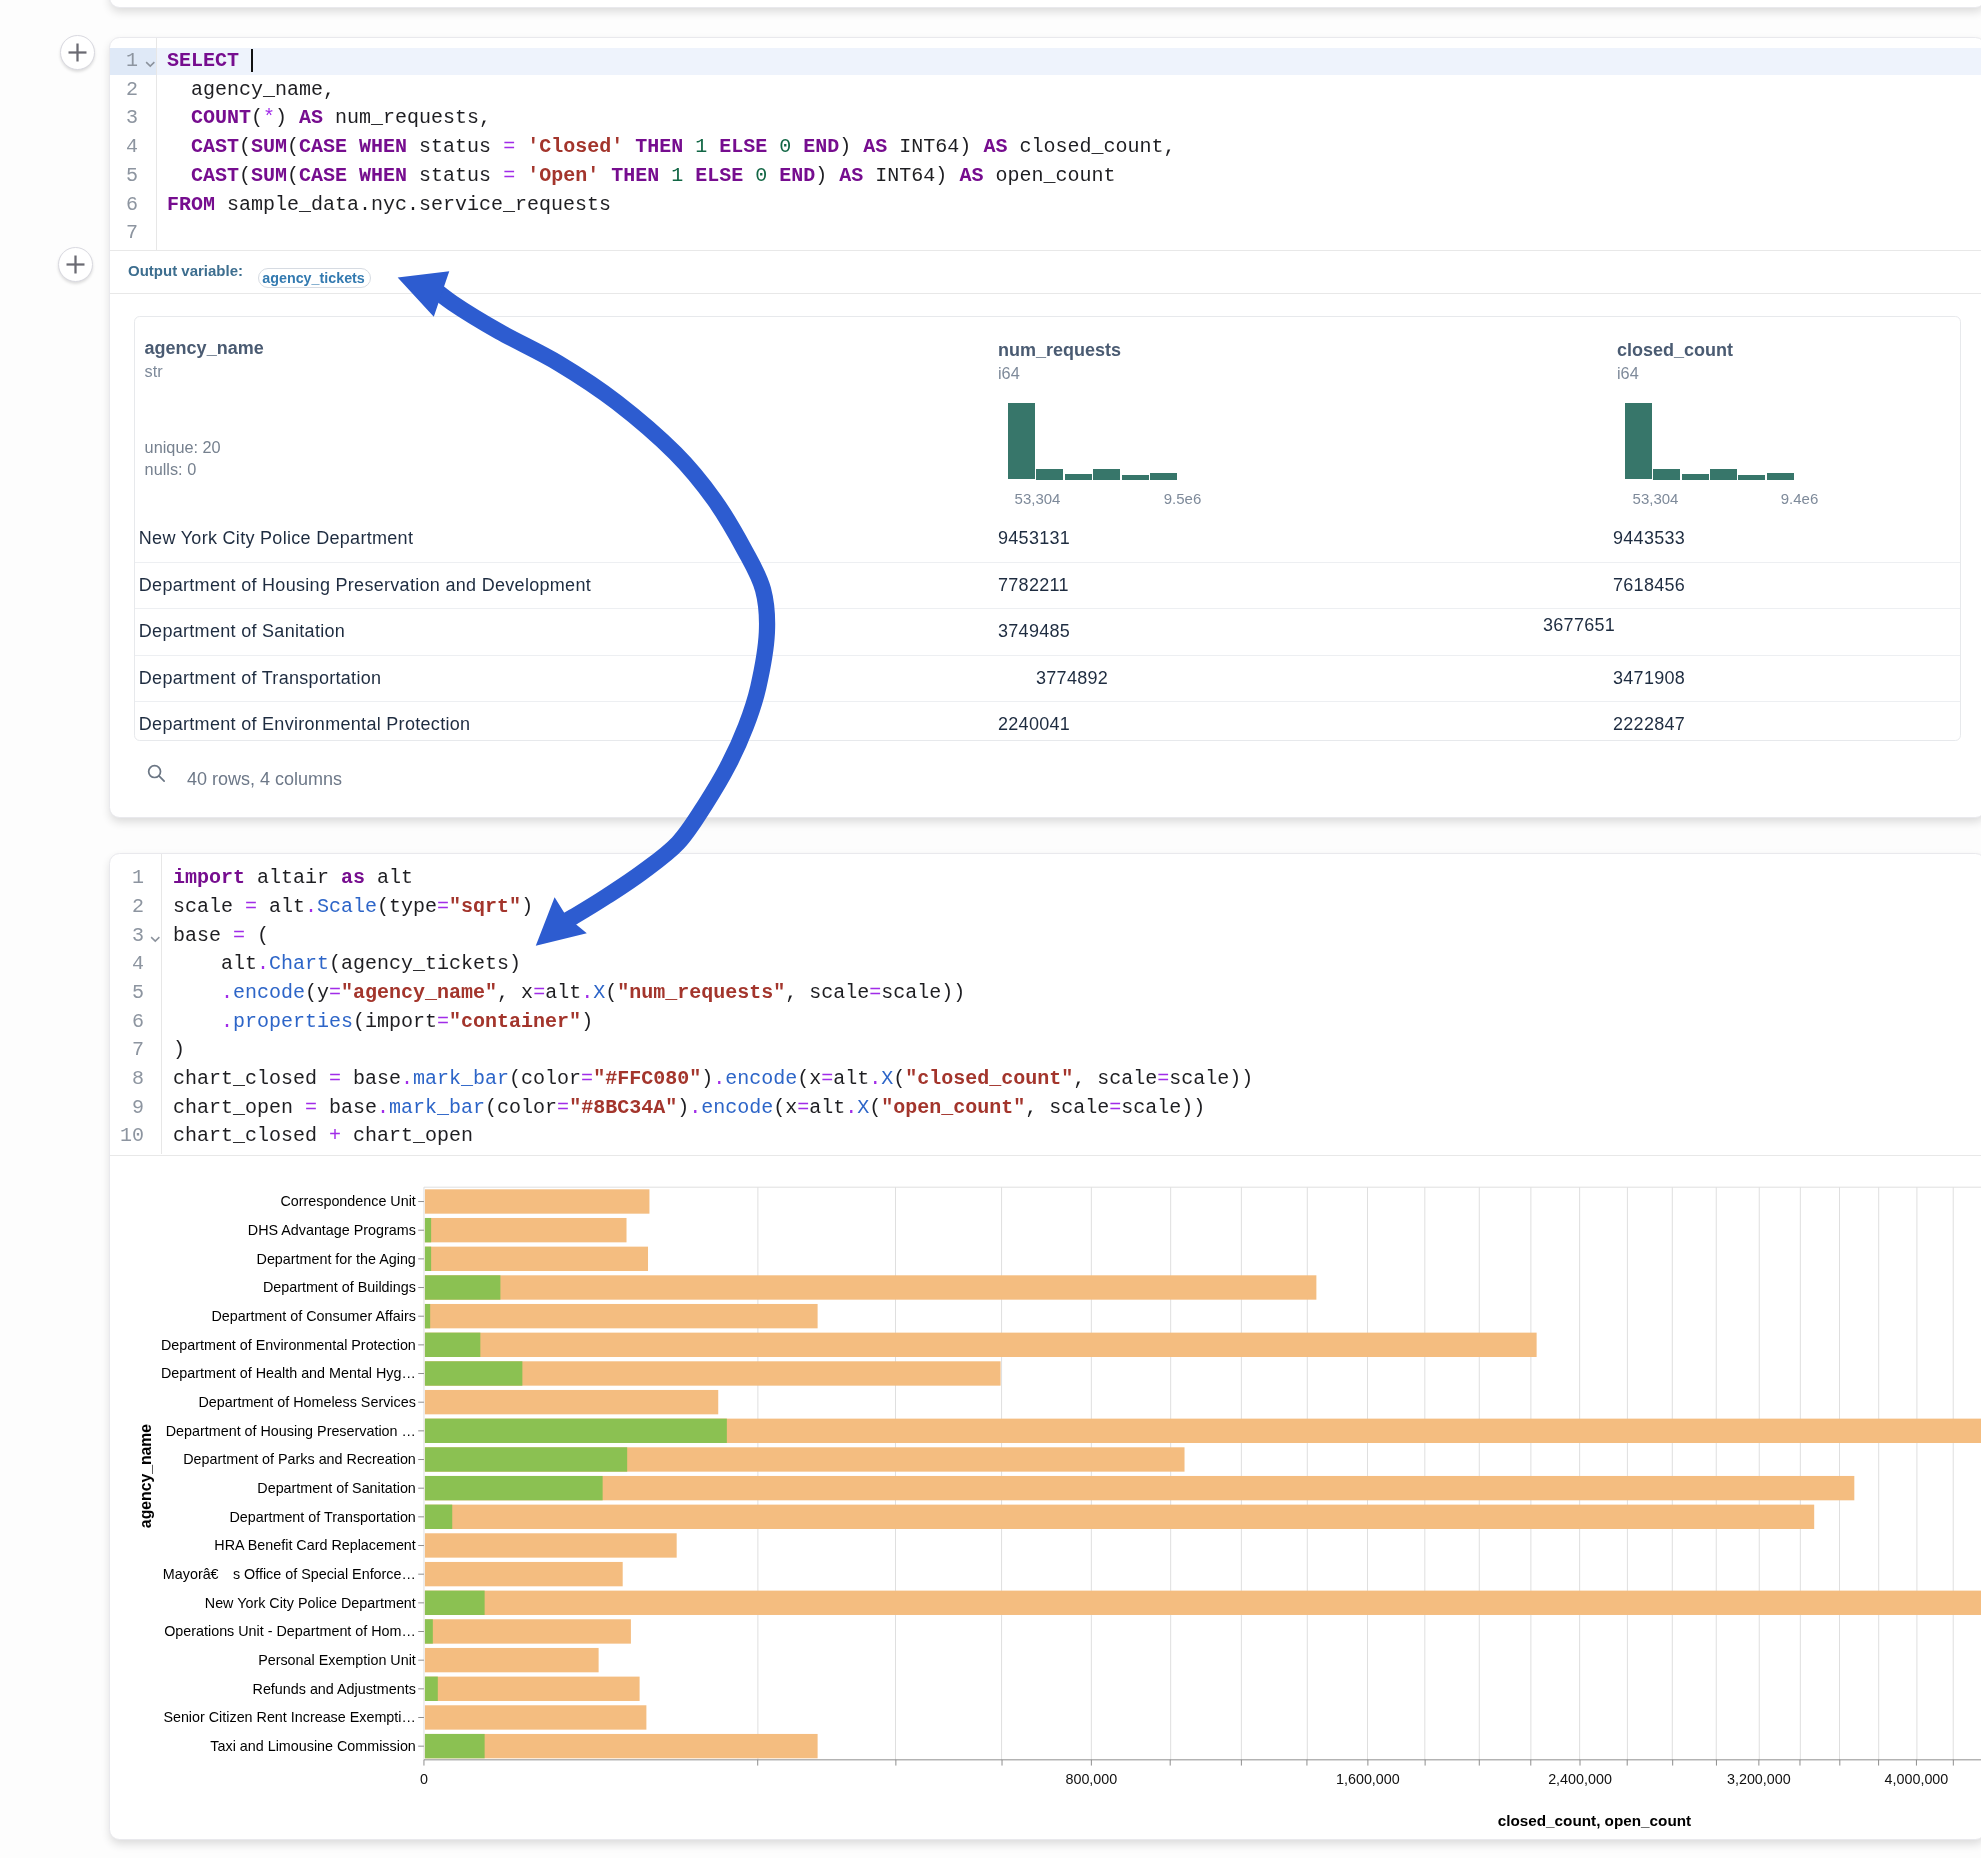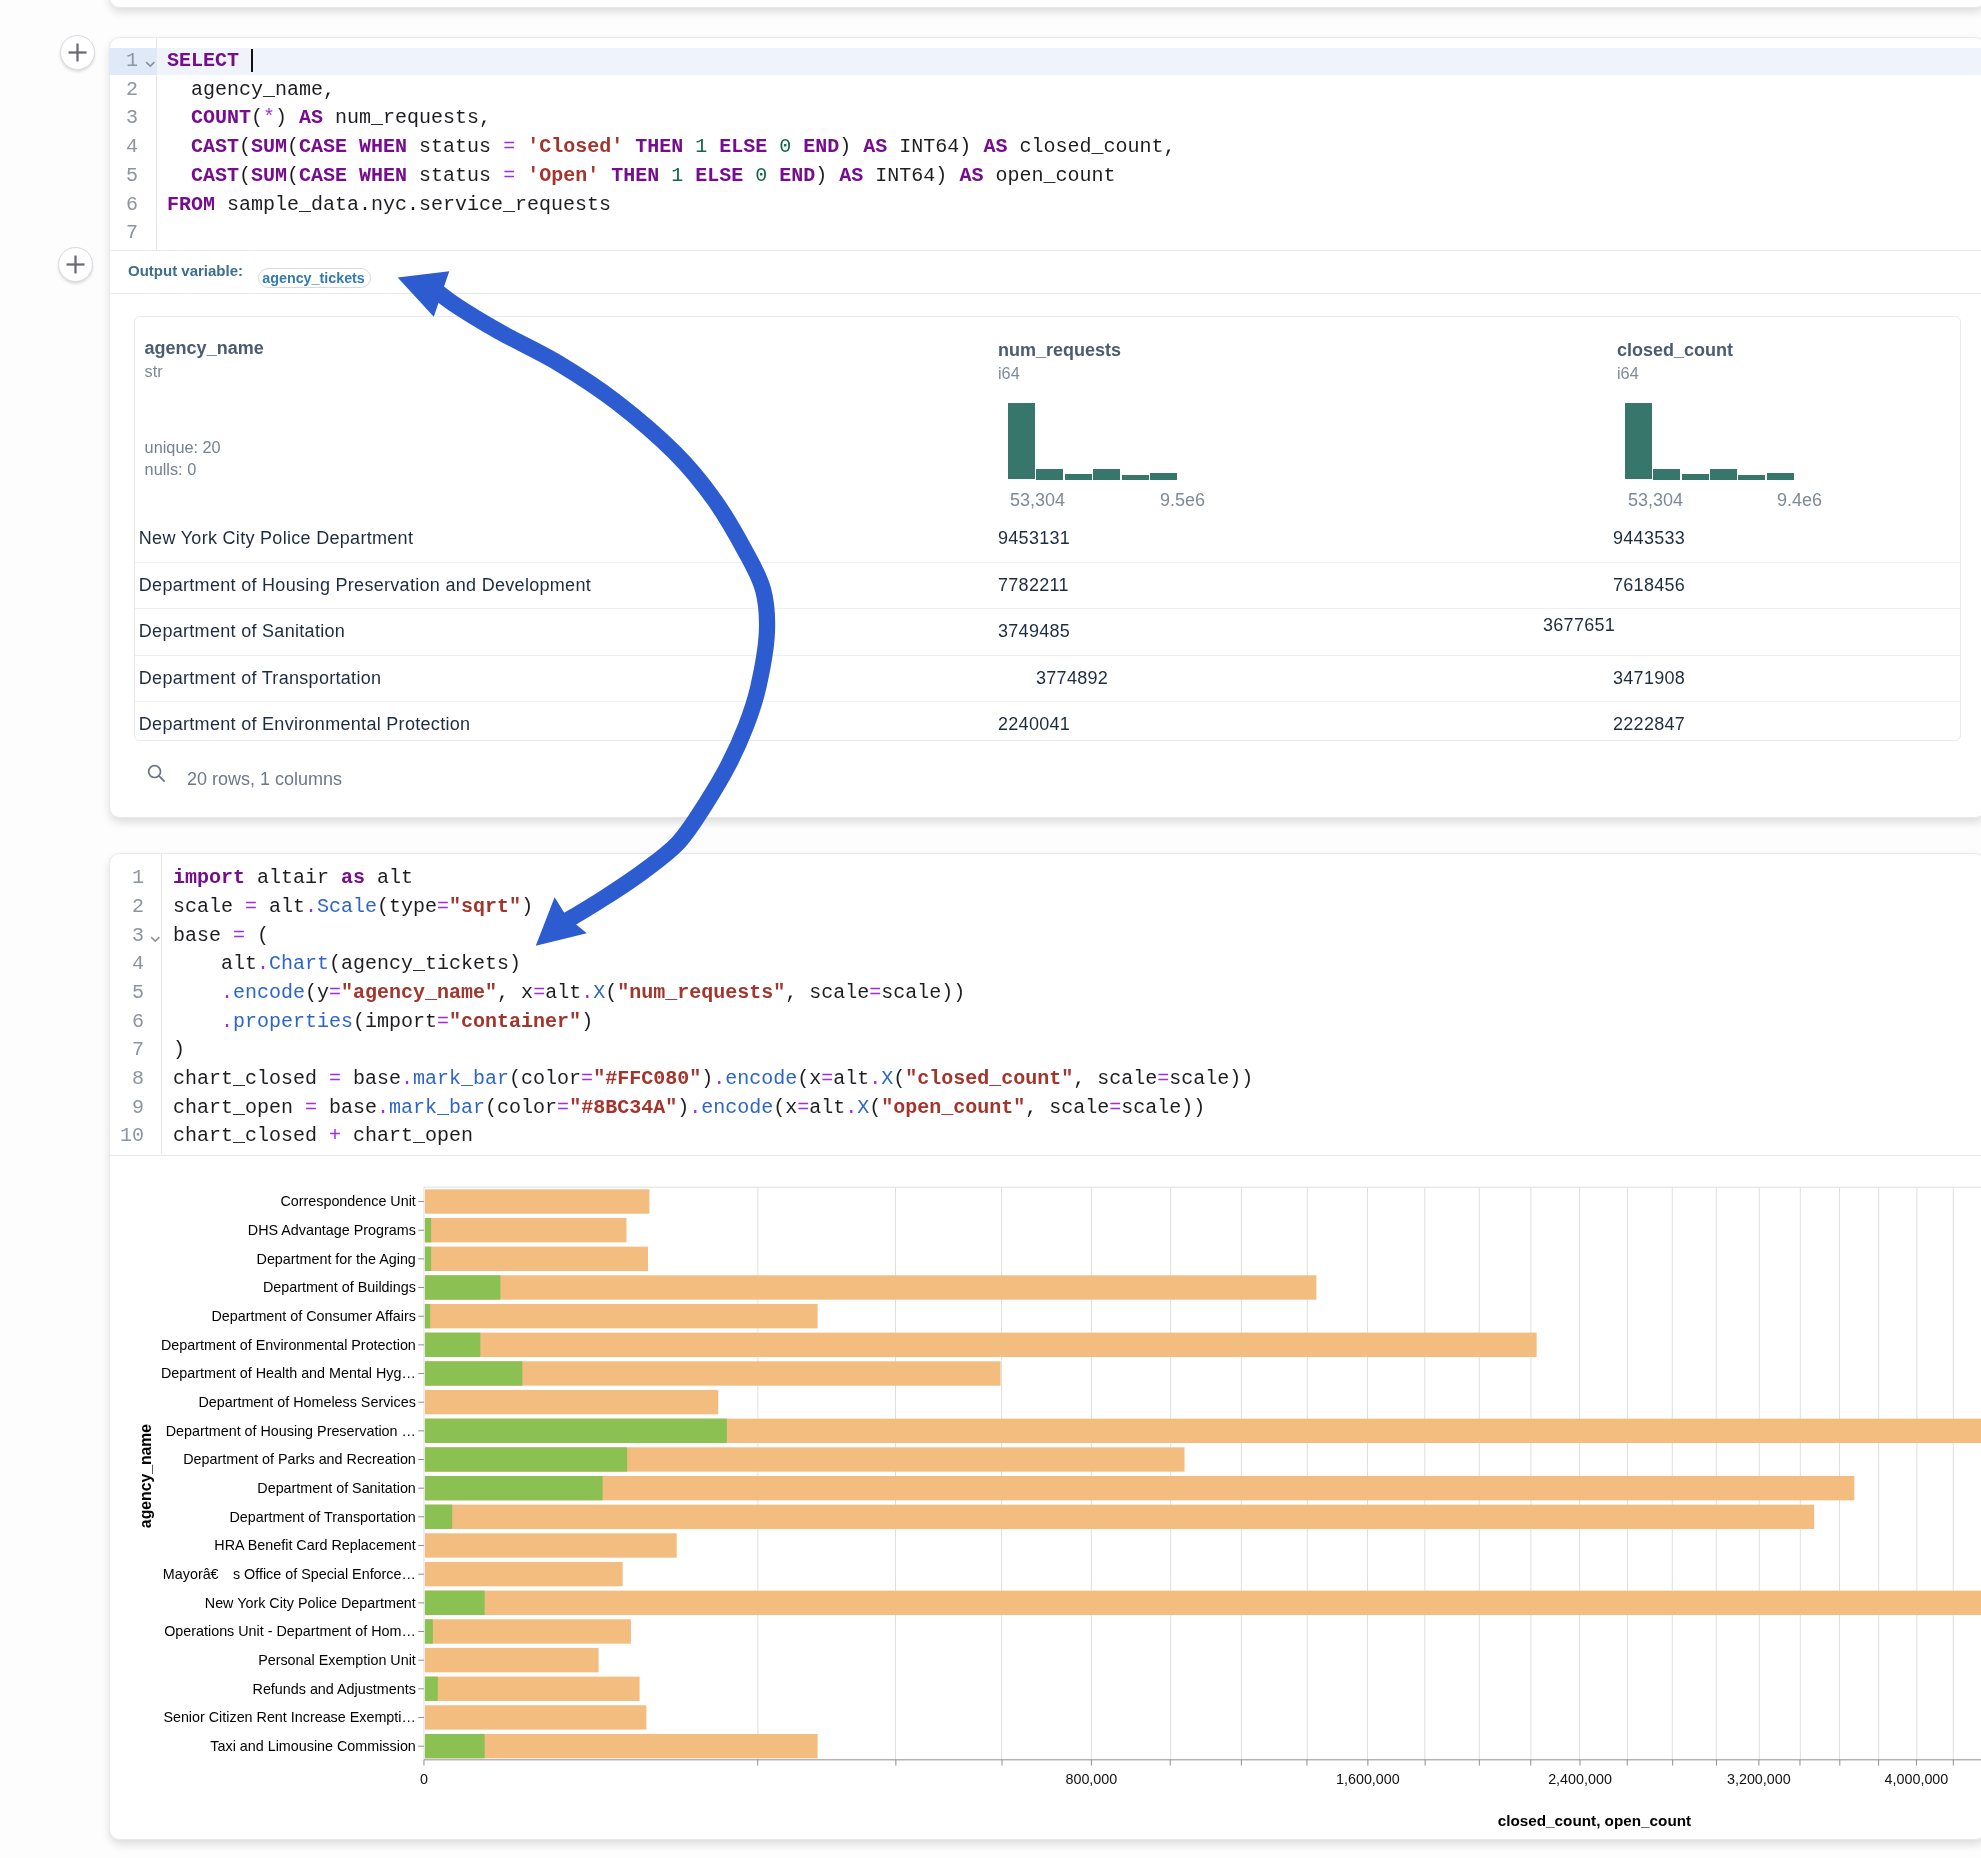--- a/index.html
+++ b/index.html
@@ -9,21 +9,21 @@
 .code .k { color:#760d8f; font-weight:bold;font-family:Liberation Mono, monospace; }
 .code .o { color:#a12ce8; }
 .code .b { color:#2d65c8; }
 .code .s { color:#a3352c;font-weight:bold; }
 .code .n { color:#116644; }
 .sep { position:absolute; left:0; right:0; height:1px; background:#e8e8e8; }
 .th { position:absolute; font-size:18px; font-weight:bold; color:#4a5b72; }
 .ttype { position:absolute; font-size:16.3px; color:#7e8a9a; }
 .tstat { position:absolute; font-size:16.3px; color:#76818f; }
 .td { position:absolute; font-size:18px; letter-spacing:0.3px; color:#1e2c40; display:flex; align-items:center; white-space:nowrap; }
-.histlab { position:absolute; font-size:18px; color:#7e8a9a; text-align:center; }
+.histlab { position:absolute; font-size:15px; color:#7e8a9a; text-align:center; }
 .plus { position:absolute; width:35px; height:35px; border-radius:50%; background:#fff; border:1px solid #d9d9e0; box-shadow:0 1.9px 2.9px rgba(0,0,0,0.13); z-index:5; }
 </style></head>
 <body>
 <div class="cell" style="top:-38px;height:46px"></div>
 <div class="cell" style="top:37px;height:781px">
     <div style="position:absolute;left:0;top:9.6px;width:46px;height:27px;background:#dfe9f7"></div>
     <div style="position:absolute;left:46px;top:9.6px;right:0;height:27px;background:#eef3fc"></div>
     <div style="position:absolute;left:46px;top:0;width:1px;height:213px;background:#e7e7e7"></div>
     <div class="ln" style="top:8.1px;width:28px">1</div>
     <div class="code" style="left:57px;top:8.1px"><span class="k">SELECT</span><span class="t"> </span></div>
@@ -88,21 +88,21 @@
       <div class="td" style="left:1478px;top:338px;height:46px">3471908</div>
       <div style="position:absolute;left:0;right:0;top:384px;height:1px;background:#edeff2"></div>
       <div class="td" style="left:3.8px;top:384px;height:46px">Department of Environmental Protection</div>
       <div class="td" style="left:863px;top:384px;height:46px">2240041</div>
       <div class="td" style="left:1478px;top:384px;height:46px">2222847</div>
     </div>
     <svg style="position:absolute;left:36px;top:725px" width="21" height="21" viewBox="0 0 22 22">
       <circle cx="9" cy="9" r="6.2" fill="none" stroke="#6b7684" stroke-width="1.8"></circle>
       <line x1="13.6" y1="13.6" x2="19" y2="19" stroke="#6b7684" stroke-width="1.8" stroke-linecap="round"></line>
     </svg>
-    <div style="position:absolute;left:77px;top:731px;font-size:18px;color:#6d7888">20 rows, 1 columns</div>
+    <div style="position:absolute;left:77px;top:731px;font-size:18px;color:#6d7888">40 rows, 4 columns</div>
   </div>
 <div class="cell" style="top:853px;height:987px">
     <div style="position:absolute;left:51px;top:0;width:1px;height:300px;background:#e7e7e7"></div>
     <div class="ln" style="top:9.4px;width:34px">1</div>
     <div class="code" style="left:63px;top:9.4px"><span class="k">import</span><span class="t"> altair </span><span class="k">as</span><span class="t"> alt</span></div>
     <div class="ln" style="top:38px;width:34px">2</div>
     <div class="code" style="left:63px;top:38px"><span class="t">scale </span><span class="o">=</span><span class="t"> alt</span><span class="o">.</span><span class="b">Scale</span><span class="t">(type</span><span class="o">=</span><span class="s">"sqrt"</span><span class="t">)</span></div>
     <div class="ln" style="top:67px;width:34px">3</div>
     <div class="code" style="left:63px;top:67px"><span class="t">base </span><span class="o">=</span><span class="t"> (</span></div>
     <div class="ln" style="top:95px;width:34px">4</div>

